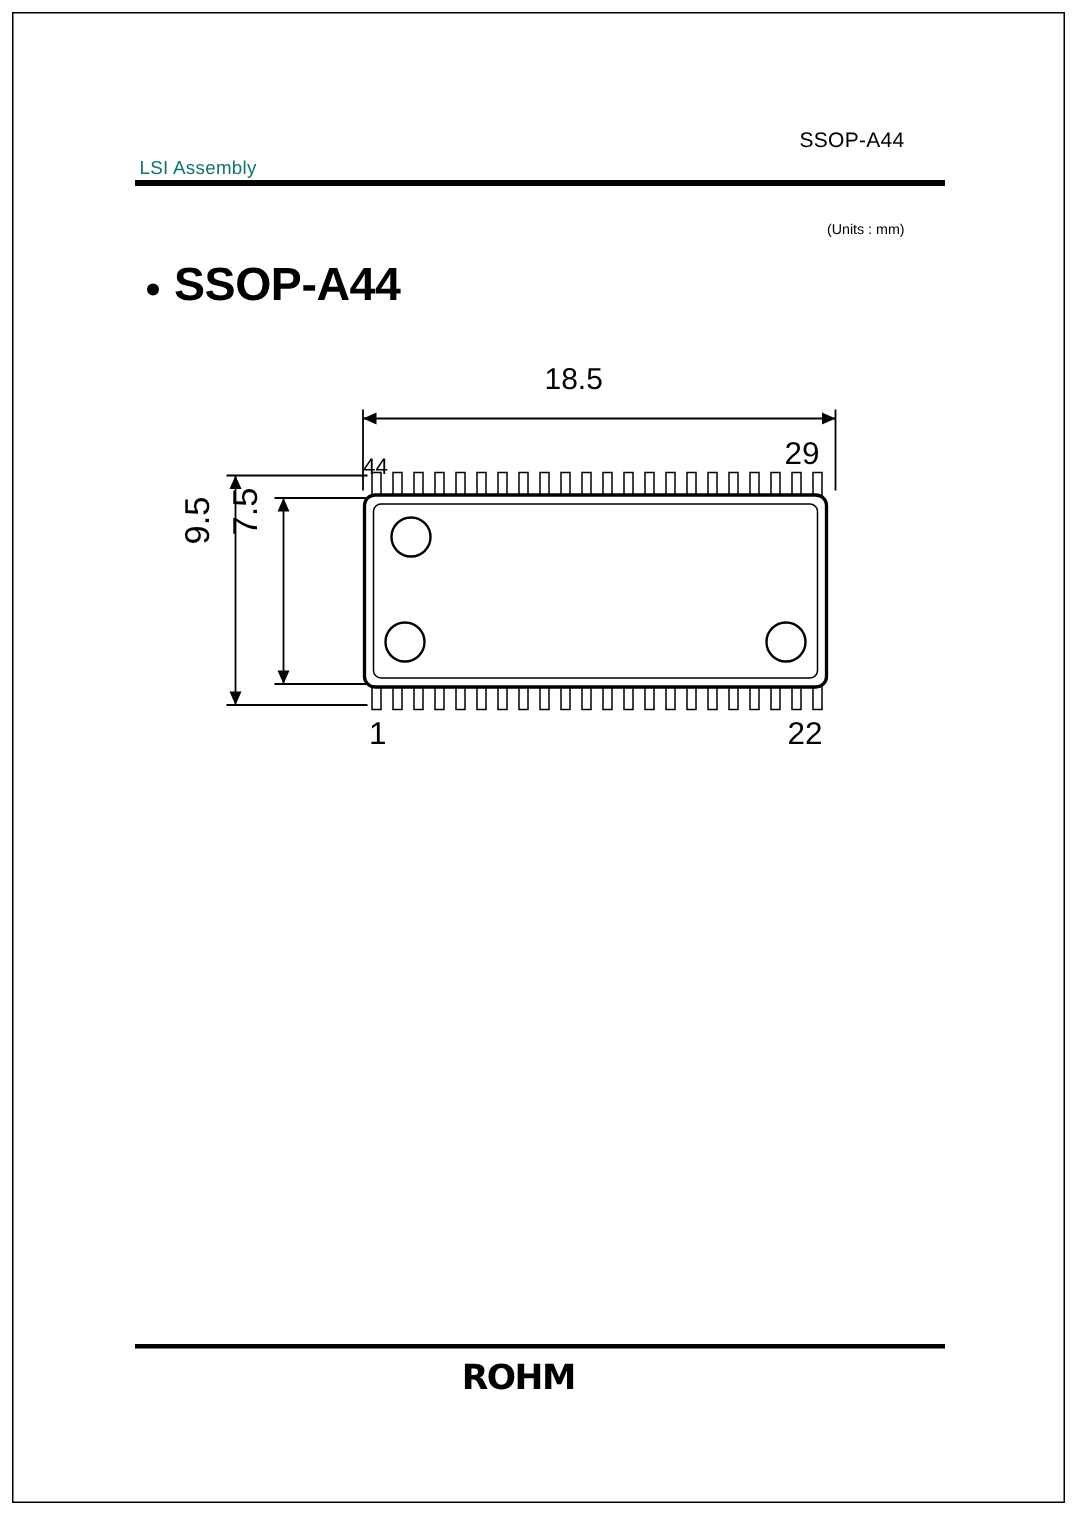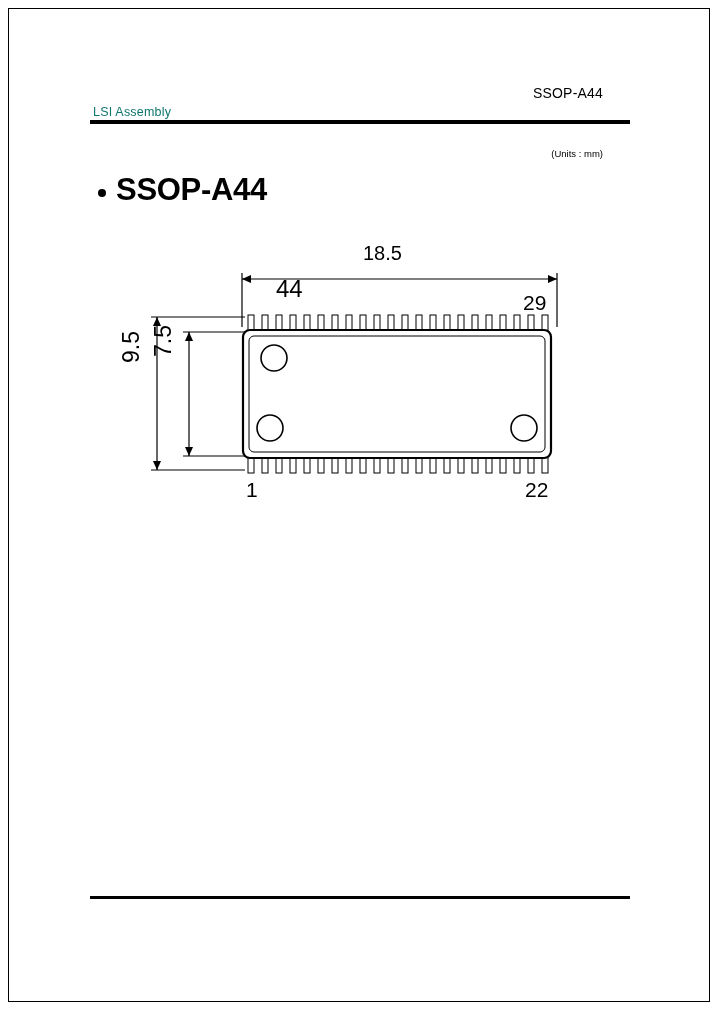--- a/index.html
+++ b/index.html
@@ -89,21 +89,21 @@
     height: 340px;
   }
 
   .dim-top-label {
     position: absolute;
     left: 243px;
     top: 7px;
     font-size: 20px;
   }
 
-  .label-44 { position: absolute; left: 122px; top: 40px; font-size: 24px; margin-left: 34px; }
+  .label-44 { position: absolute; left: 122px; top: 68px; font-size: 15px; }
   .label-23 { position: absolute; left: 403px; top: 56px; font-size: 21px; }
   .label-1  { position: absolute; left: 126px; top: 243px; font-size: 21px; }
   .label-22 { position: absolute; left: 405px; top: 243px; font-size: 21px; }
 
   .dim-95 {
     position: absolute;
     left: -2px;
     top: 128px;
     font-size: 23px;
     transform: rotate(-90deg);
@@ -272,14 +272,15 @@
     <div class="dim-75">7.5</div>
 
     <div class="label-44">44</div>
     <div class="label-23">29</div>
     <div class="label-1">1</div>
     <div class="label-22">22</div>
 
   </div>
 
   <div class="footer-rule"></div>
+  <div class="brand">ROHM</div>
 
 </div>
 
 </body></html>

